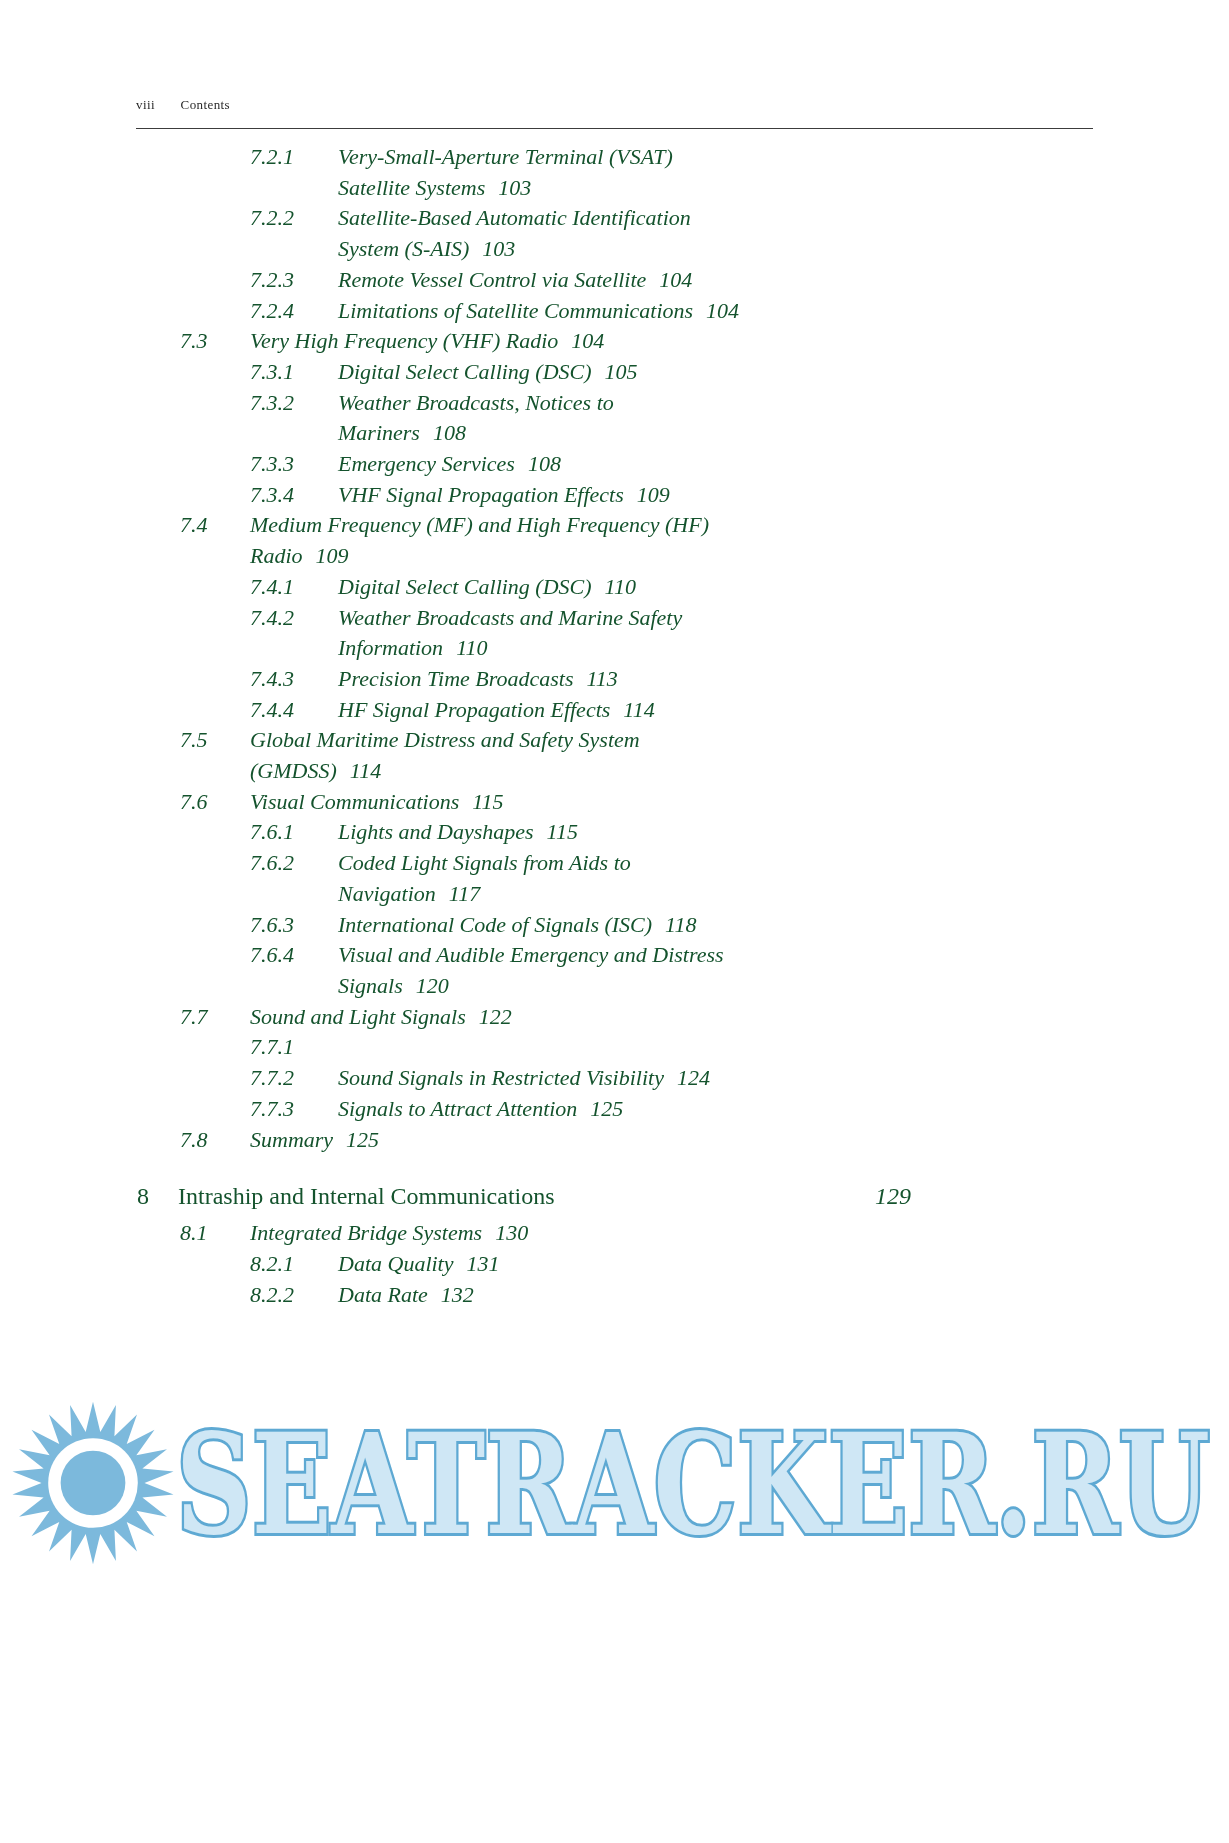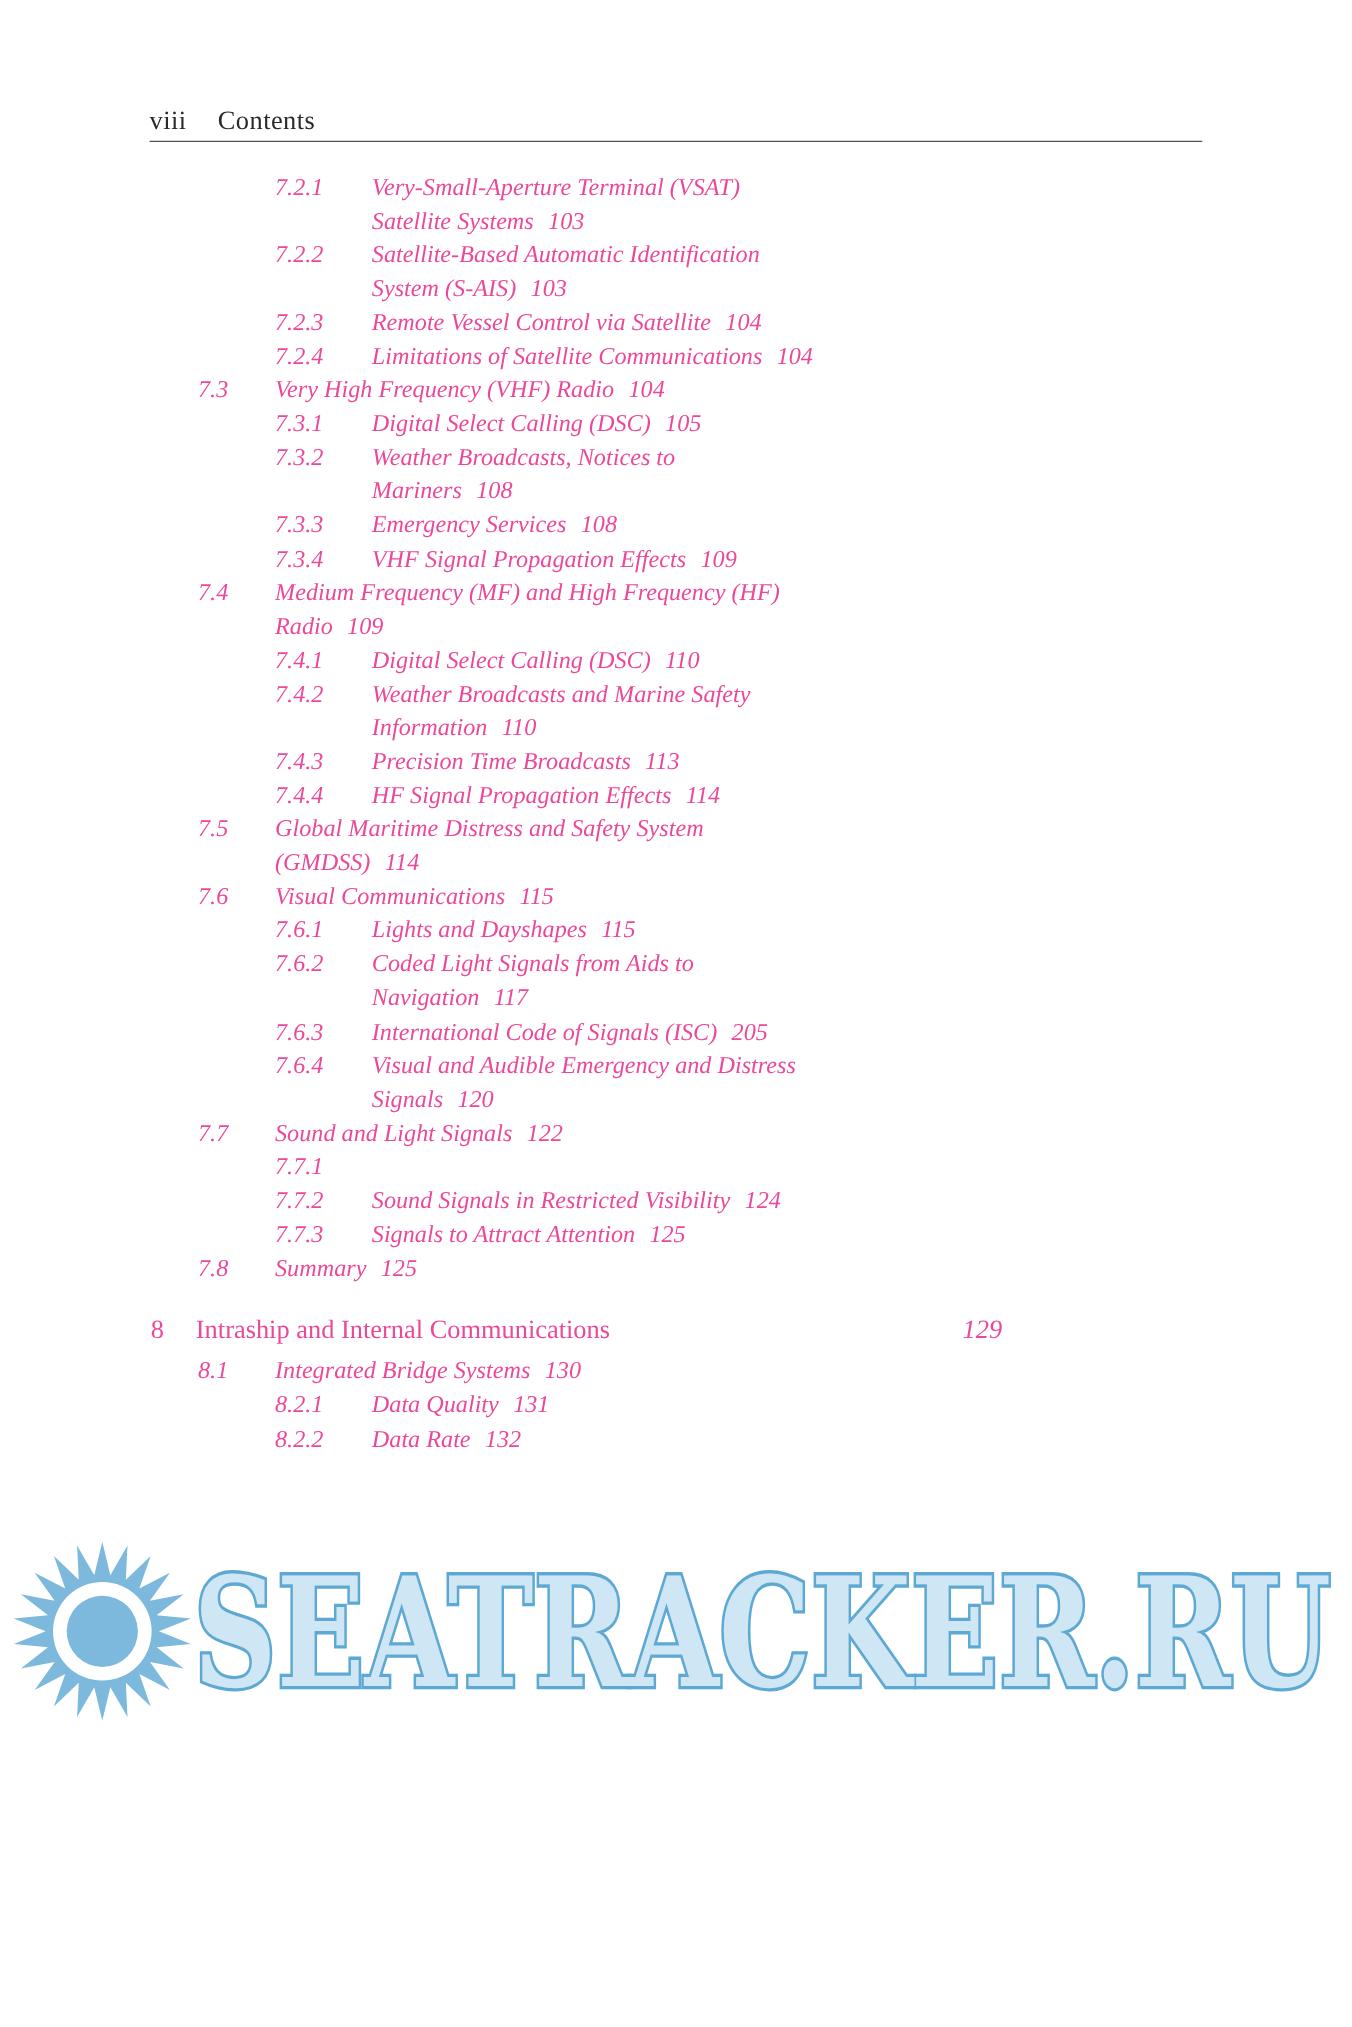--- a/index.html
+++ b/index.html
@@ -3,31 +3,31 @@
 <meta charset="utf-8">
 <style>
   html,body{margin:0;padding:0;background:#ffffff;}
   .page{
     position:relative;width:1229px;height:1843px;background:#ffffff;
     overflow:hidden;color:#1c1c1c;
     font-family:"Liberation Serif", serif;
   }
   
   .pagehead{
-    position:absolute;top:97px;left:136px;font-size:24px;color:#2a2a2a;
+    position:absolute;top:97px;left:136px;font-size:13px;color:#2a2a2a;
     letter-spacing:0.4px;font-style:normal;
   }
   .pagehead .folio{margin-right:22px;}
   .head-rule{
     position:absolute;top:128px;left:136px;width:957px;height:1px;background:#3c3c3c;
   }
   
   .toc{
-    position:absolute;top:155px;left:0;width:1079px;
-    font-style:italic;font-size:22px;line-height:30.7px;color:#ec4899;
+    position:absolute;top:142px;left:0;width:1079px;
+    font-style:italic;font-size:22px;line-height:30.7px;color:#14532d;
   }
   .toc-row{display:flex;}
   .toc-row.lvl2{padding-left:180px;}
   .toc-row.lvl2 .num{flex:0 0 70px;}
   .toc-row.lvl3{padding-left:250px;}
   .toc-row.lvl3 .num{flex:0 0 88px;}
   .toc-row .txt{flex:1;padding-right:56px;}
   .toc-row .pg{padding-left:2px;}
   
   .chapter-row{
@@ -124,21 +124,21 @@
         <div class="toc-row lvl3">
           <span class="num">7.6.1</span>
           <span class="txt">Lights and Dayshapes <span class="pg">115</span></span>
         </div>
         <div class="toc-row lvl3">
           <span class="num">7.6.2</span>
           <span class="txt">Coded Light Signals from Aids to<br>Navigation <span class="pg">117</span></span>
         </div>
         <div class="toc-row lvl3">
           <span class="num">7.6.3</span>
-          <span class="txt">International Code of Signals (ISC) <span class="pg">205</span></span>
+          <span class="txt">International Code of Signals (ISC) <span class="pg">118</span></span>
         </div>
         <div class="toc-row lvl3">
           <span class="num">7.6.4</span>
           <span class="txt">Visual and Audible Emergency and Distress<br>Signals <span class="pg">120</span></span>
         </div>
         <div class="toc-row lvl2">
           <span class="num">7.7</span>
           <span class="txt">Sound and Light Signals <span class="pg">122</span></span>
         </div>
         <div class="toc-row lvl3">

